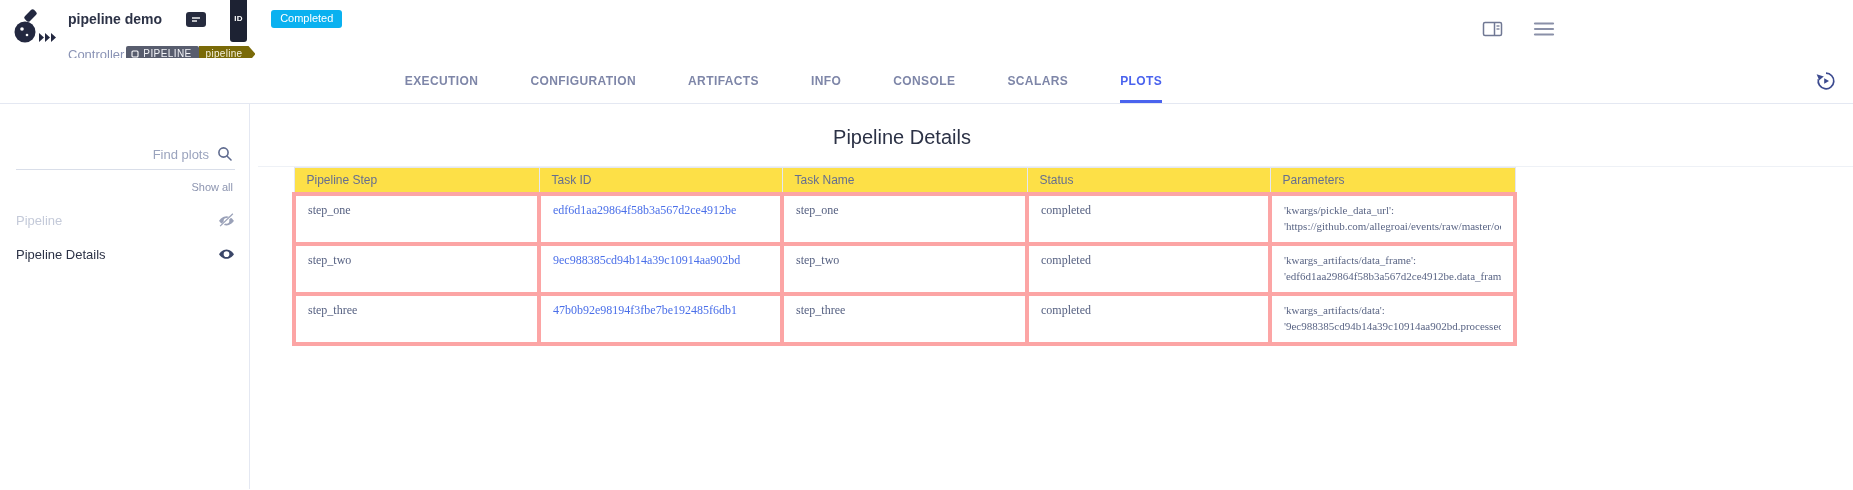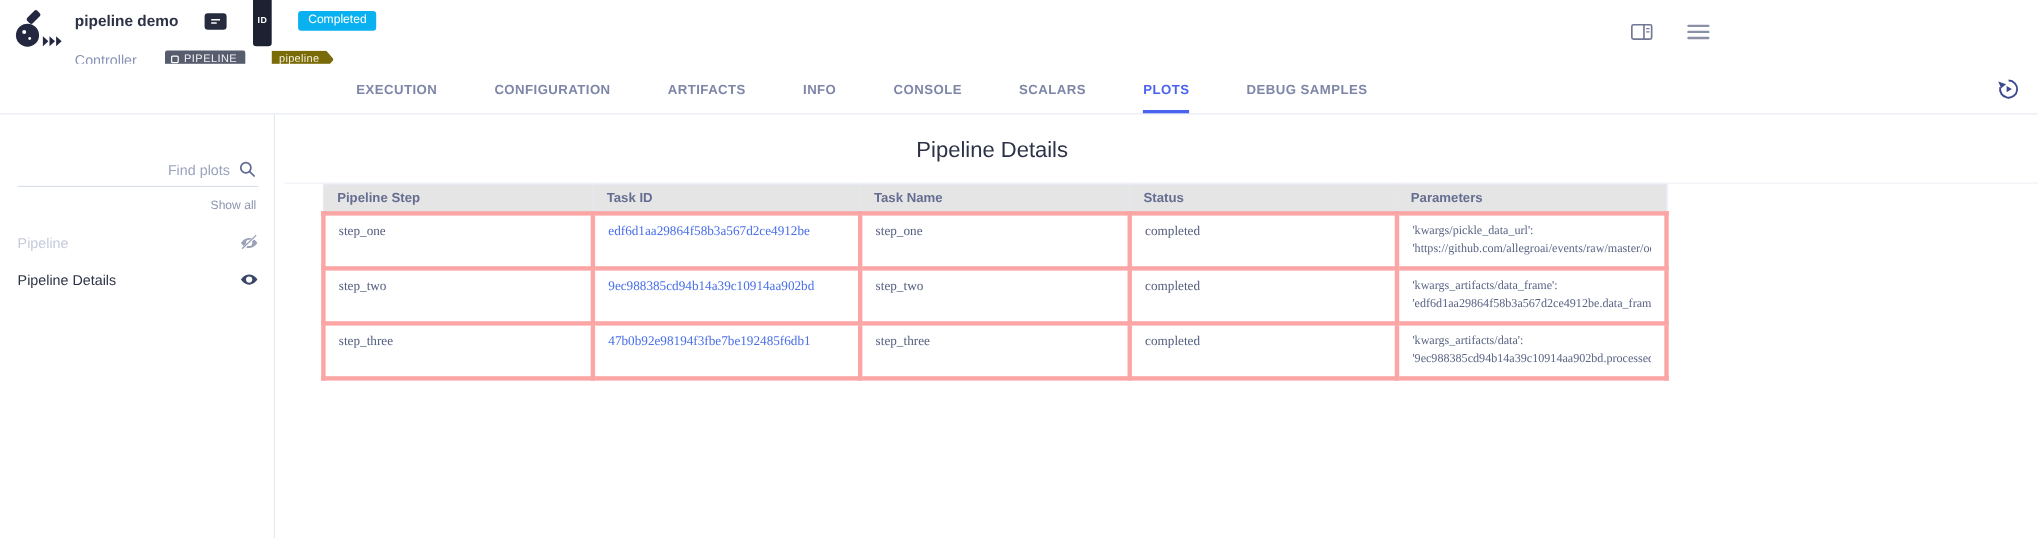--- a/index.html
+++ b/index.html
@@ -26,21 +26,21 @@
     display: inline-flex; align-items: center; justify-content: center; cursor: pointer;
   }
   .badge-id {
     background: #1d2233; color: #fff; font-size: 8px; font-weight: bold;
     padding: 19px 4px; border-radius: 3px; letter-spacing: .5px; line-height: 1;
   }
   .badge-completed {
     background: #0ab1f0; color: #fff; font-size: 11px;
     padding: 3px 9px 4px; border-radius: 3px; line-height: 1;
   }
-  .subtitle-row { display: flex; align-items: center; gap: 24px; }
+  .subtitle-row { display: flex; align-items: center; gap: 0; }
   .subtitle { font-size: 13px; color: #8a93b5; margin-right: 2px; }
   .tag-system {
     background: #585d6e; color: #f2f3f7; font-size: 10px; letter-spacing: .4px;
     padding: 3px 7px 3px 5px; border-radius: 2px; display: inline-flex; align-items: center; gap: 4px; line-height: 1;
   }
   .tag-user {
     background: #7a6a08; color: #f5f2df; font-size: 10px; letter-spacing: .3px;
     padding: 3px 13px 3px 7px; line-height: 1;
     clip-path: polygon(0 0, calc(100% - 7px) 0, 100% 50%, calc(100% - 7px) 100%, 0 100%);
   }
@@ -100,22 +100,22 @@
     font-size: 20px; font-weight: normal; color: #2c3246;
     margin-top: 6px;
   }
   .divider { height: 1px; background: #eef1f6; margin: 17px 0 0 -34px; }
   .section-title { font-size: 16px; font-weight: normal; color: #2c3246; margin: 22px 0 9px; }
   table.exec-table {
     border-collapse: collapse; table-layout: fixed; width: 1221px;
     font-size: 12px;
   }
   .exec-table th {
-    background: #e5e5e5; border: 1px solid #e4e7f2;
-    font-weight: bold; text-align: left; color: #656e90;
+    background: #fde047; border: 1px solid #e4e7f2;
+    font-weight: normal; text-align: left; color: #656e90;
     padding: 5px 12px; height: 24px; font-size: 12px;
   }
   .exec-table td {
     border: 4px solid #fca5a5; vertical-align: top;
     padding: 7px 12px; height: 39px; color: #545f80;
     overflow: hidden; white-space: nowrap; font-family: Liberation Serif, serif;
   }
   .exec-table a.task-link { color: #4a6fe9; text-decoration: none; cursor: pointer; }
   .params div { font-size: 11px; line-height: 1.45; color: #5a6585; overflow: hidden; white-space: nowrap; }
 </style>
@@ -184,21 +184,20 @@
 
 <nav class="tabs-row">
   <div class="tabs">
     <div class="tab">EXECUTION</div>
     <div class="tab">CONFIGURATION</div>
     <div class="tab">ARTIFACTS</div>
     <div class="tab">INFO</div>
     <div class="tab">CONSOLE</div>
     <div class="tab">SCALARS</div>
     <div class="tab active">PLOTS</div>
-    <div class="tab">DEBUG SAMPLES</div>
   </div>
   <span class="refresh-btn">
     <svg width="22" height="22" viewBox="0 0 22 22">
       <path d="M11 3.2 a7.8 7.8 0 1 1 -7.6 6" fill="none" stroke="#3c4a8f" stroke-width="1.7"></path>
       <path d="M1.6 4.2 l2.6 6 4.6 -3.6 z" fill="#3c4a8f"></path>
       <path d="M9.2 8.2 l4.8 2.8 -4.8 2.8 z" fill="#3c4a8f"></path>
     </svg>
   </span>
 </nav>
 

